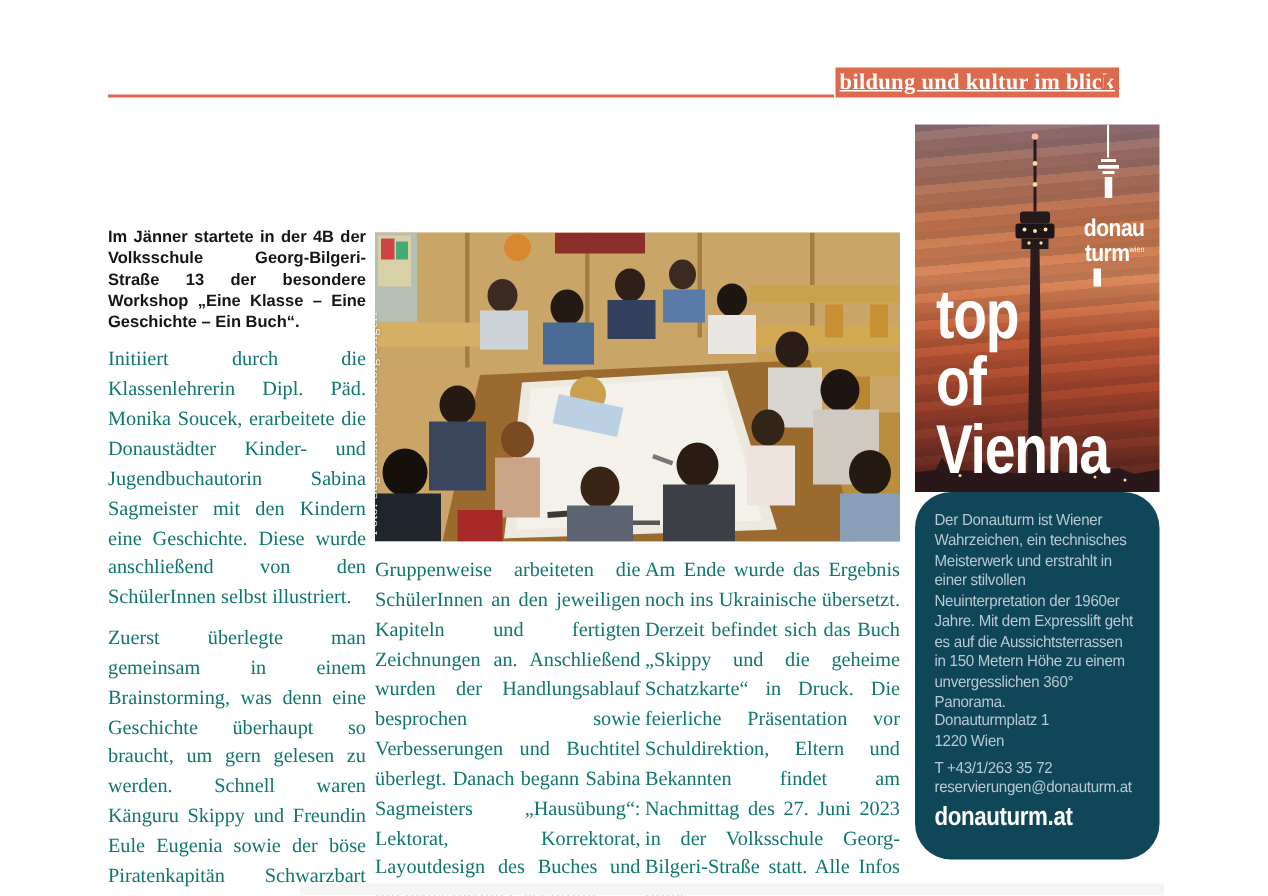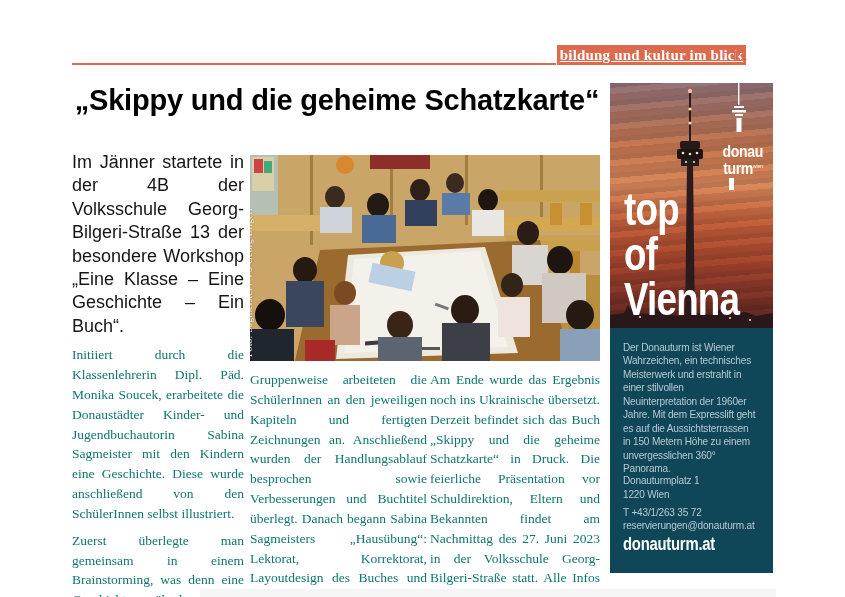--- a/index.html
+++ b/index.html
@@ -14,21 +14,21 @@
   .page-num{position:absolute;left:733px;top:45px;width:34px;color:#dd6a4c;
         font-family:"Liberation Serif",serif;font-weight:bold;font-size:15px;line-height:20px;}
 
   
   .title{position:absolute;left:64px;top:84px;width:546px;text-align:center;
         font-weight:bold;font-size:29px;color:#000;letter-spacing:-0.2px;}
   .subtitle{position:absolute;left:64px;top:120px;width:546px;text-align:center;
         font-weight:bold;font-size:20px;color:#000;}
 
   .col1{position:absolute;left:72px;top:151px;width:172px;}
-  .intro{font-weight:normal;font-size:18px;line-height:1.30;color:#151515;
+  .intro{font-weight:bold;font-size:11px;line-height:1.30;color:#151515;
         text-align:justify;hyphens:manual;}
   .serif-p{font-family:"Liberation Serif",serif;font-size:13.5px;line-height:1.47;
         color:#0f766e;text-align:justify;margin-top:7px;}
 
   .photo{position:absolute;left:250px;top:155px;width:350px;height:206px;overflow:hidden;background:#caa567;}
   .photo svg{display:block;}
   .photo-credit{position:absolute;left:4px;bottom:4px;transform-origin:0 100%;
         transform:rotate(-90deg);white-space:nowrap;color:#f4f2ec;
         font-family:"Liberation Serif",serif;font-size:9.5px;letter-spacing:.3px;
         text-shadow:0 0 2px rgba(0,0,0,.45);}
@@ -47,21 +47,21 @@
                    rgba(120,40,30,.16) 11px 18px);mix-blend-mode:multiply;}
   .ad-logo{position:absolute;right:10px;top:0;width:72px;text-align:right;color:#fff;}
   .ad-logo .brand1{font-weight:bold;font-size:16px;line-height:14px;letter-spacing:-.4px;
         transform:scaleX(.88);transform-origin:right top;}
   .ad-logo .brand2{font-weight:bold;font-size:16px;line-height:15px;letter-spacing:-.4px;
         transform:scaleX(.88);transform-origin:right top;}
   .ad-logo sup{font-size:5.5px;font-weight:normal;letter-spacing:0;}
   .ad-headline{position:absolute;left:14px;top:104px;color:#fff;font-weight:bold;
         font-size:46px;line-height:45px;letter-spacing:-1px;transform:scaleX(.80);
         transform-origin:left top;}
-  .ad-teal{position:absolute;left:0;top:245px;width:163px;height:245px;background:#0f4759;}
+  .ad-teal{position:absolute;left:0;top:245px;width:163px;height:245px;background:#0f4759;border-radius:24px;}
   .ad-body{position:absolute;left:13px;top:13px;width:142px;color:#b9c8d0;
         font-size:10.6px;line-height:1.27;letter-spacing:-.2px;transform:scaleX(.95);
         transform-origin:left top;}
   .ad-address{position:absolute;left:13px;top:146px;width:142px;color:#b9c8d0;
         font-size:10.6px;line-height:1.3;letter-spacing:-.2px;transform:scaleX(.95);
         transform-origin:left top;}
   .ad-contact{position:absolute;left:13px;top:178px;width:142px;color:#b9c8d0;
         font-size:10.6px;line-height:1.25;letter-spacing:-.2px;transform:scaleX(.95);
         transform-origin:left top;}
   .ad-site{position:absolute;left:13px;top:206px;color:#ffffff;font-weight:bold;
@@ -71,21 +71,20 @@
 </style>
 </head>
 <body>
 
 <div id="page">
 
   <div class="head-rule"></div>
   <div class="section-tag">bildung und kultur im blick</div>
   <div class="page-num">11</div>
 
-  <div class="title">„Skippy und die geheime Schatzkarte“</div>
 
   <div class="col1">
     <div class="intro">Im Jänner startete in der 4B der Volksschule Georg-Bilgeri-Straße 13 der besondere Workshop „Eine Klasse – Eine Geschichte – Ein Buch“.</div>
     <div class="serif-p">Initiiert durch die Klassenlehrerin Dipl. Päd. Monika Soucek, erarbeitete die Donaustädter Kinder- und Jugendbuchautorin Sabina Sagmeister mit den Kindern eine Geschichte. Diese wurde anschließend von den SchülerInnen selbst illustriert.</div>
     <div class="serif-p">Zuerst überlegte man gemeinsam in einem Brainstorming, was denn eine Geschichte überhaupt so braucht, um gern gelesen zu werden. Schnell waren Känguru Skippy und Freundin Eule Eugenia sowie der böse Piratenkapitän Schwarzbart erfunden.</div>
   </div>
 
   <div class="photo">
     <svg width="350" height="206" viewBox="0 0 350 206">
 

